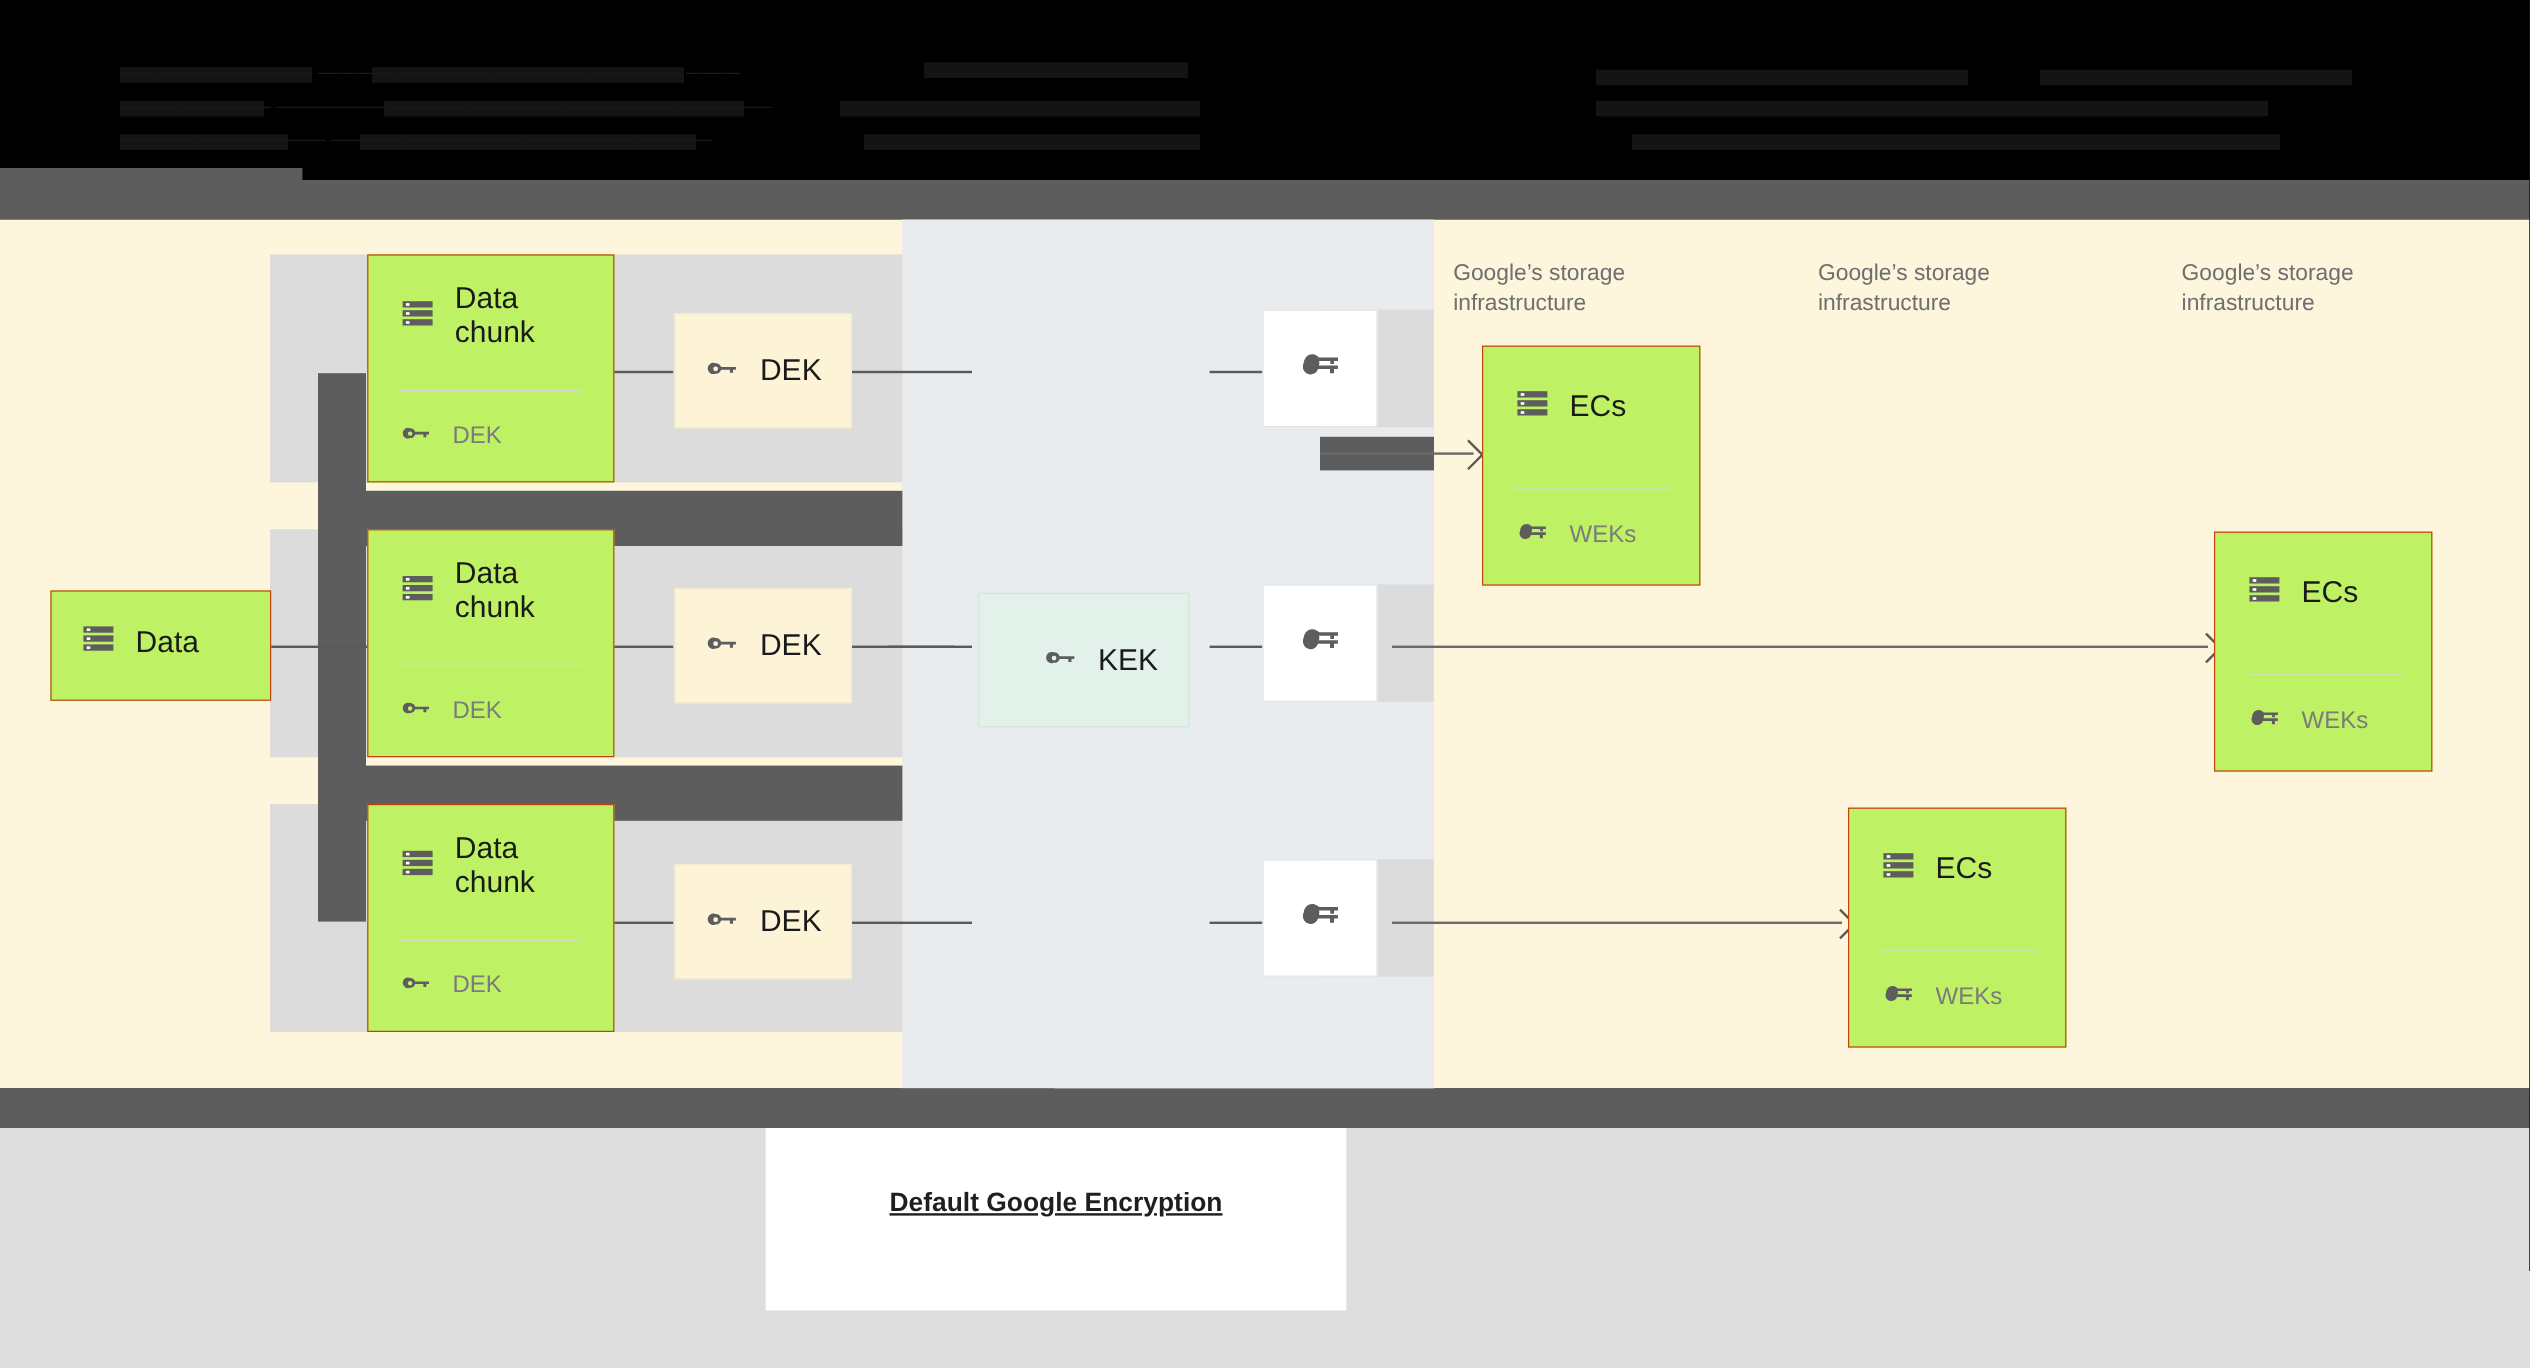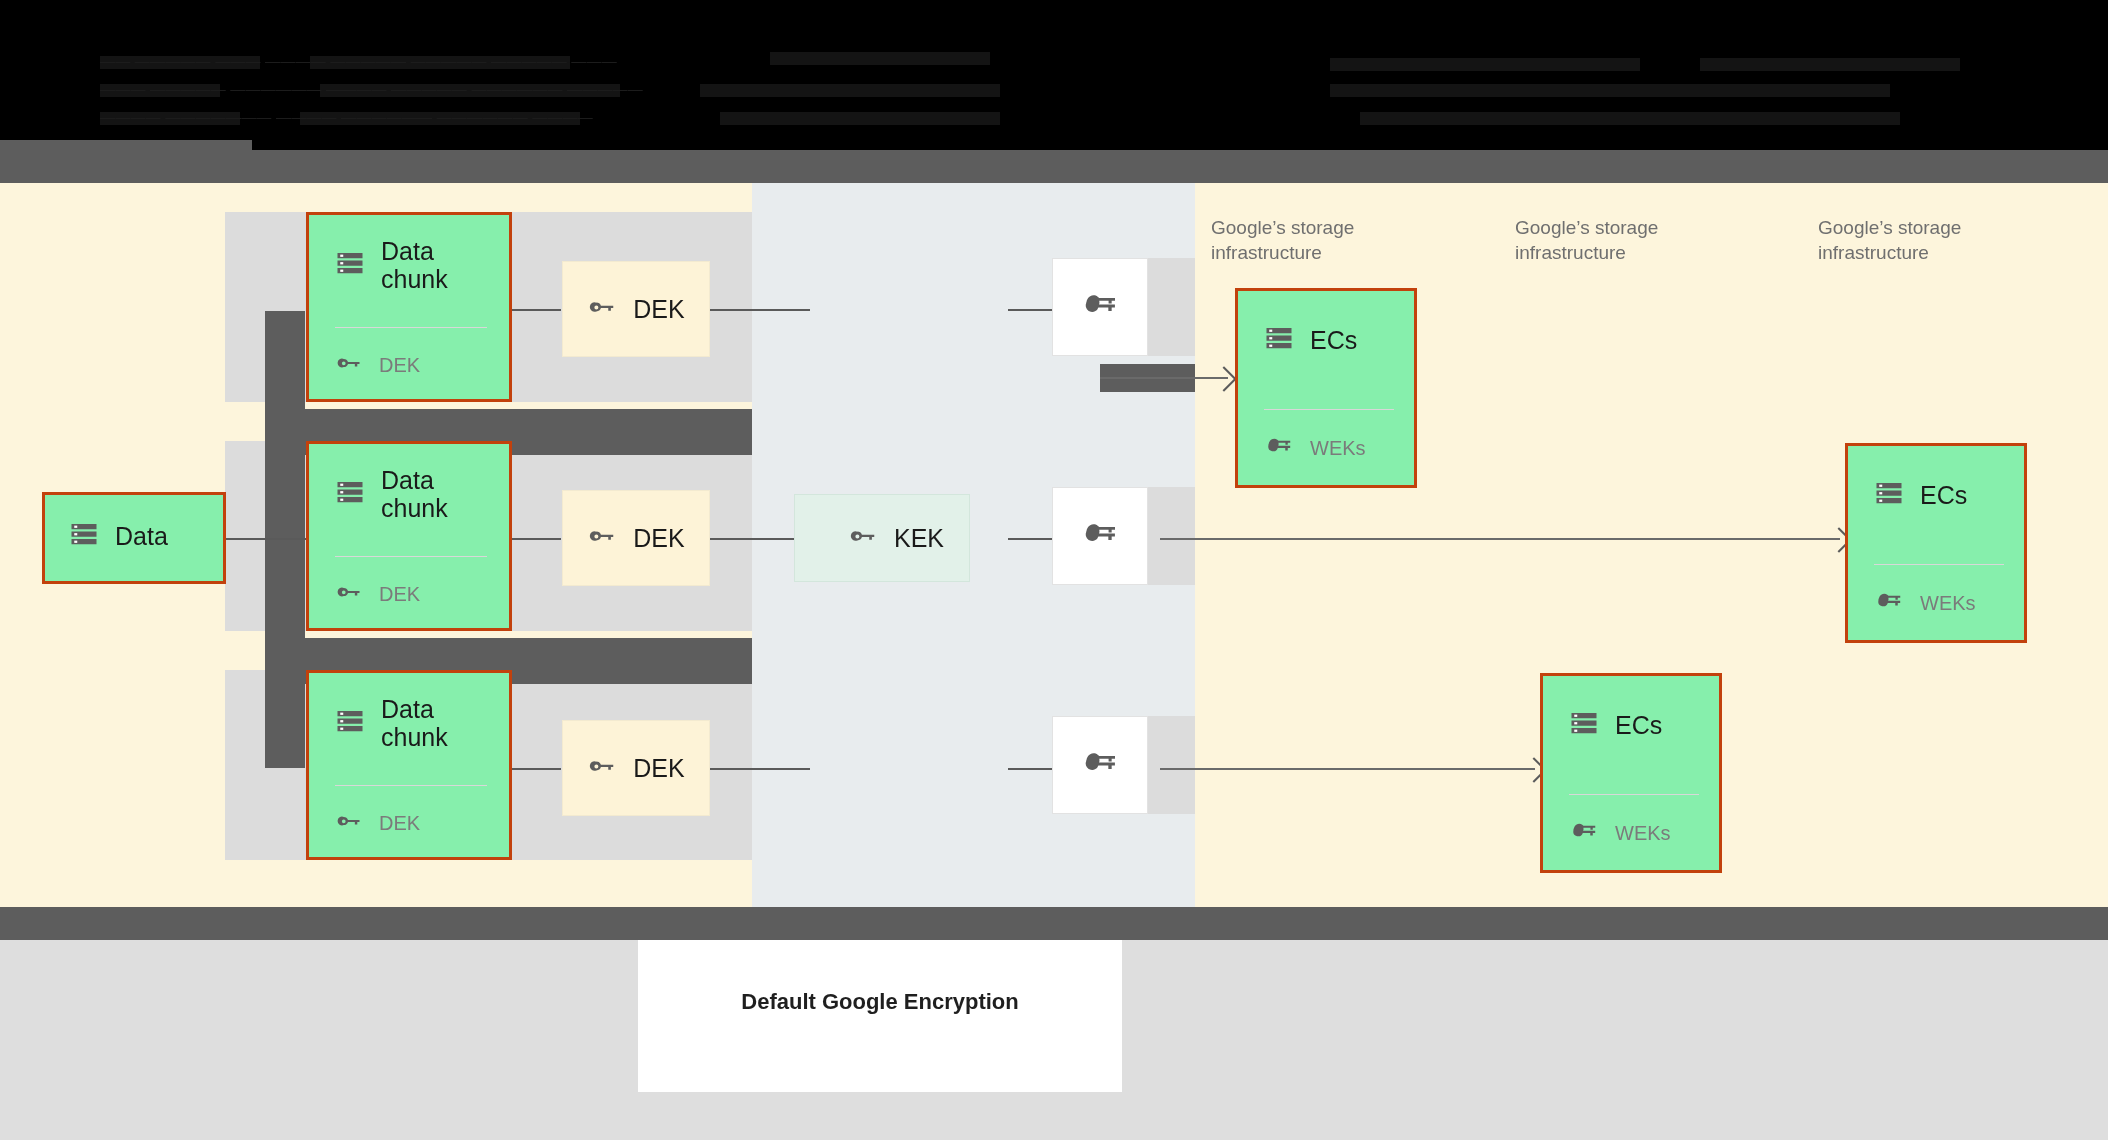--- a/index.html
+++ b/index.html
@@ -12,21 +12,21 @@
   .bnr-strike{position:absolute;background:#141414;height:13px;}
 
   
   .darkbar{position:absolute;background:#5d5d5d;}
   .creambg{position:absolute;background:#fdf5dc;}
   .graybg{position:absolute;background:#e8ecee;}
   .lightgray{position:absolute;background:#dcdcdc;}
   .bottombg{position:absolute;background:#dedede;}
 
   
-  .card{position:absolute;background:#86efac;border:3px solid #c2410c;box-sizing:border-box;}
+  .card{position:absolute;background:#bef264;border:1px solid #c2410c;box-sizing:border-box;}
   .card-top{position:absolute;display:flex;align-items:center;gap:16px;}
   .card-div{position:absolute;height:1px;background:#d8d8d8;}
   .card-bot{position:absolute;display:flex;align-items:center;gap:16px;}
   .card-title{font-size:25px;color:#1a1a1a;line-height:28px;}
   .card-sub{font-size:20px;color:#7b7b7b;}
 
   
   .ico{display:block;flex:0 0 auto;}
 
   
@@ -39,21 +39,21 @@
   
   .conn{position:absolute;background:#5a5a5a;height:2px;}
   .arrowline{position:absolute;height:2px;background:#6a6a6a;}
   .arrowhead-o{position:absolute;width:16px;height:16px;border-top:2px solid #5a5a5a;border-right:2px solid #5a5a5a;transform:rotate(45deg);}
 
   
   .storelbl{position:absolute;font-size:19px;line-height:25px;color:#6f6f6f;}
 
   
   .legend{position:absolute;background:#fff;box-sizing:border-box;display:flex;flex-direction:column;align-items:center;justify-content:center;}
-  .legend-t{font-size:22px;font-weight:bold;color:#1f1f1f;margin-bottom:28px;}
+  .legend-t{font-size:22px;font-weight:bold;color:#1f1f1f;margin-bottom:28px;text-decoration:underline;}
   .legend-b{font-size:21px;color:#1f1f1f;text-align:center;line-height:29px;}
   .legend-b b{font-weight:bold;}
 </style>
 </head>
 <body>
 
 <div id="stage">
 
   <div class="banner">
     <div class="bnr-strike" style="left:100px;top:56px;width:160px;"></div>
@@ -227,21 +227,21 @@
 
   <div class="keybox dekbox" style="left:562px;top:720px;width:148px;height:96px;">
     <span class="ico">
       <svg width="30" height="30" viewBox="0 0 24 24" aria-hidden="true">
         <path fill="#5d5d5d" d="M7.5 8.5a3.8 3.8 0 1 0 0 7 3.8 3.8 0 0 0 3.63-2.65H17v2.1h2.1v-2.1h1.9v-1.8h-9.87A3.8 3.8 0 0 0 7.5 8.5zm0 2.2a1.6 1.6 0 1 1 0 3.2 1.6 1.6 0 0 1 0-3.2z"></path>
       </svg>
     </span>
     <span class="keybox-label">DEK</span>
   </div>
 
-  <div class="keybox kekbox" style="left:794px;top:494px;width:176px;height:88px;padding-left:28px;">
+  <div class="keybox kekbox" style="left:815px;top:494px;width:176px;height:112px;padding-left:28px;">
     <span class="ico">
       <svg width="30" height="30" viewBox="0 0 24 24" aria-hidden="true">
         <path fill="#5d5d5d" d="M7.5 8.5a3.8 3.8 0 1 0 0 7 3.8 3.8 0 0 0 3.63-2.65H17v2.1h2.1v-2.1h1.9v-1.8h-9.87A3.8 3.8 0 0 0 7.5 8.5zm0 2.2a1.6 1.6 0 1 1 0 3.2 1.6 1.6 0 0 1 0-3.2z"></path>
       </svg>
     </span>
     <span class="keybox-label">KEK</span>
   </div>
 
   <div class="whitebox" style="left:1052px;top:258px;width:96px;height:98px;">
     <span class="ico">

